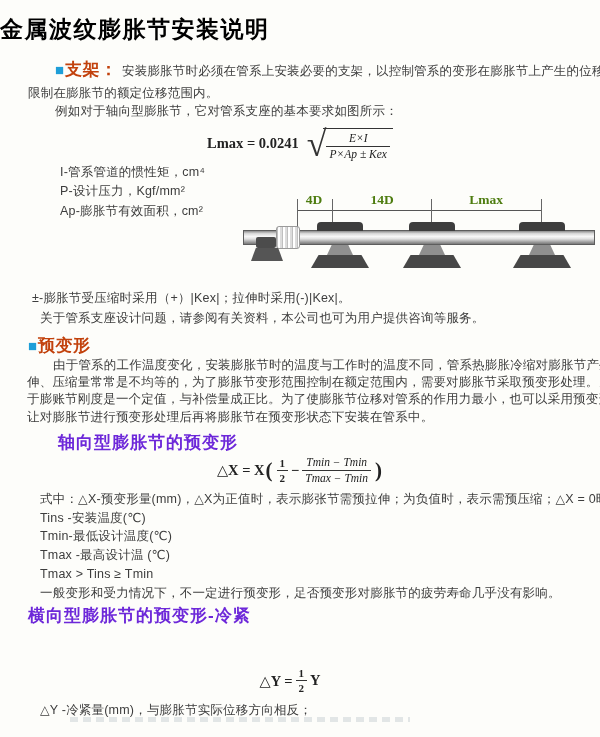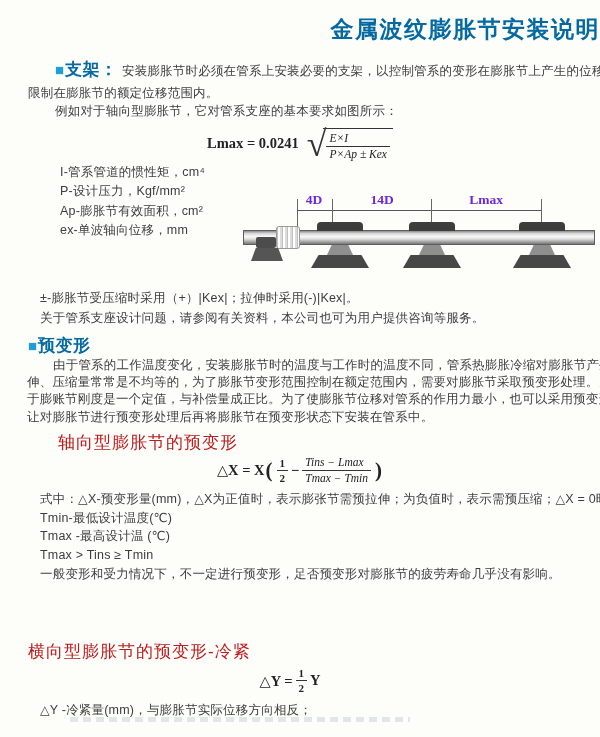--- a/index.html
+++ b/index.html
@@ -5,29 +5,29 @@
 <style>
   *{margin:0;padding:0;box-sizing:border-box}
   html,body{width:600px;height:737px}
   body{
     font-family:"Liberation Sans","DejaVu Sans",sans-serif;
     background:#fdfdfa;color:#3d3d3d;position:relative;overflow:hidden;
   }
   .abs{position:absolute}
   .nowrap{white-space:nowrap}
   .bt{font-size:12.5px;color:#3d3d3d;letter-spacing:.2px}
-  #title{top:14px;left:0;width:600px;text-align:right;font-size:23px;font-weight:bold;color:#0369a1;letter-spacing:1.5px}
+  #title{top:14px;left:0;width:600px;text-align:left;font-size:23px;font-weight:bold;color:#000000;letter-spacing:1.5px}
   .sq{color:#1e9ed8;font-size:15px;margin-right:1px}
-  .sec-h{font-size:17px;font-weight:bold;color:#0369a1;letter-spacing:.5px}
-  .sub-h{font-size:17px;font-weight:normal;color:#b91c1c;letter-spacing:1px}
+  .sec-h{font-size:17px;font-weight:bold;color:#c2410c;letter-spacing:.5px}
+  .sub-h{font-size:17px;font-weight:bold;color:#6d28d9;letter-spacing:1px}
 
   
   .formula{font-family:"Liberation Serif","DejaVu Serif",serif;color:#222;display:flex;align-items:center;justify-content:center;left:0;width:600px}
   .f-b{font-weight:bold;font-size:14.5px}
-  .frac{display:inline-flex;flex-direction:column;text-align:left;font-size:11.5px;font-style:italic;line-height:1.3;margin:0 3px;vertical-align:middle}
+  .frac{display:inline-flex;flex-direction:column;text-align:center;font-size:11.5px;font-style:italic;line-height:1.3;margin:0 3px;vertical-align:middle}
   .frac .fn{border-bottom:1px solid #333;padding:0 3px}
   .frac .fd{padding:0 3px}
   .frac.upright{font-style:normal;font-weight:bold;font-size:11px}
   .radical{font-size:36px;font-weight:400;line-height:26px;margin:2px -3px 0 8px;color:#333}
   .radicand{border-top:1.6px solid #333;padding-top:2px;margin-top:3px}
   .paren{font-size:21px;font-weight:bold;line-height:1;padding:0 1px}
 
   
   #defs{top:163px;left:40px;line-height:19.3px}
   #defs .item{padding-left:20px}
@@ -35,21 +35,21 @@
   
   #pre-para{top:357px;left:27px;width:552px;line-height:17.2px}
   #pre-para .indent{padding-left:26px}
 
   
   #axial-desc{top:490px;left:26px;width:556px;line-height:18.7px}
   #axial-desc .indent{padding-left:14px}
 
   
   #diagram{top:193px;left:243px;width:352px;height:82px}
-  #diagram .dim-label{position:absolute;top:-1px;font-family:"Liberation Serif","DejaVu Serif",serif;font-weight:bold;font-size:13.5px;color:#6d28d9;transform:translateX(-50%)}
+  #diagram .dim-label{position:absolute;top:-1px;font-family:"Liberation Serif","DejaVu Serif",serif;font-weight:bold;font-size:13.5px;color:#4d7c0f;transform:translateX(-50%)}
   #diagram .dim-line{position:absolute;top:17px;left:54px;width:245px;height:1px;background:#555}
   #diagram .tick{position:absolute;top:6px;width:1px;height:31px;background:#666}
   #pipe{position:absolute;top:37px;left:0;width:352px;height:15px;border:1px solid #5d5d5d;
     background:linear-gradient(180deg,#8c8c8c 0%,#d9d9d9 20%,#f7f7f7 42%,#e2e2e2 60%,#9b9b9b 86%,#787878 100%)}
   #bellows{position:absolute;top:33px;left:33px;width:24px;height:23px;border:1px solid #9a9a9a;border-radius:3px;
     background:repeating-linear-gradient(90deg,#bfbfbf 0 1px,#ffffff 1px 3px,#dcdcdc 3px 5px)}
   .clamp{position:absolute;top:29px;width:46px;height:9px;background:#3d3d3d;border-radius:4px 4px 0 0;transform:translateX(-50%)}
   .saddle{position:absolute;top:52px;width:26px;height:10px;background:#8f8f8f;transform:translateX(-50%);clip-path:polygon(18% 0,82% 0,100% 100%,0 100%)}
   .base{position:absolute;top:62px;width:58px;height:13px;background:#474747;transform:translateX(-50%);clip-path:polygon(13% 0,87% 0,100% 100%,0 100%)}
   #anchor-block{position:absolute;top:44px;left:13px;width:20px;height:11px;background:#4c4c4c;border-radius:2px}
@@ -79,23 +79,22 @@
       <span class="fn">E×I</span>
       <span class="fd">P×Ap ± Kex</span>
     </span>
   </span>
 </div>
 
 <div class="abs bt" id="defs">
   <div class="item nowrap">I-管系管道的惯性矩，cm⁴</div>
   <div class="item nowrap">P-设计压力，Kgf/mm²</div>
   <div class="item nowrap">Ap-膨胀节有效面积，cm²</div>
-  <div class="item nowrap">ex-单波轴向位移，mm</div>
 </div>
-<div class="abs nowrap bt" style="top:290px;left:40px">±-膨胀节受压缩时采用（+）|Kex|；拉伸时采用(-)|Kex|。</div>
+<div class="abs nowrap bt" style="top:290px;left:32px">±-膨胀节受压缩时采用（+）|Kex|；拉伸时采用(-)|Kex|。</div>
 <div class="abs nowrap bt" style="top:310px;left:40px">关于管系支座设计问题，请参阅有关资料，本公司也可为用户提供咨询等服务。</div>
 
 <div class="abs" id="diagram">
   <span class="dim-label" style="left:71px">4D</span>
   <span class="dim-label" style="left:139px">14D</span>
   <span class="dim-label" style="left:243px">Lmax</span>
   <div class="dim-line"></div>
   <div class="tick" style="left:54px"></div>
   <div class="tick" style="left:89px"></div>
   <div class="tick" style="left:188px"></div>
@@ -129,35 +128,36 @@
 
 <div class="abs formula" style="top:455px">
   <span class="f-b">△X = X</span>
   <span class="paren">(</span>
   <span class="frac upright">
     <span class="fn">1</span>
     <span class="fd">2</span>
   </span>
   <span class="f-b">−</span>
   <span class="frac">
-    <span class="fn">Tins − Lmax</span>
+    <span class="fn">Tmin − Tmin</span>
     <span class="fd">Tmax − Tmin</span>
   </span>
   <span class="paren">)</span>
 </div>
 
 <div class="abs bt" id="axial-desc">
   <div class="indent nowrap">式中：△X-预变形量(mm)，△X为正值时，表示膨张节需预拉伸；为负值时，表示需预压缩；△X = 0时表</div>
+  <div class="indent nowrap">Tins -安装温度(℃)</div>
   <div class="indent nowrap">Tmin-最低设计温度(℃)</div>
   <div class="indent nowrap">Tmax -最高设计温 (℃)</div>
   <div class="indent nowrap">Tmax &gt; Tins ≥ Tmin</div>
   <div class="indent nowrap">一般变形和受力情况下，不一定进行预变形，足否预变形对膨胀节的疲劳寿命几乎没有影响。</div>
 </div>
 
-<div class="abs nowrap sub-h" style="top:640px;left:28px">横向型膨胀节的预变形-冷紧</div>
+<div class="abs nowrap sub-h" style="top:604px;left:28px">横向型膨胀节的预变形-冷紧</div>
 
 <div class="abs formula" style="top:666px;transform:translateX(-10px)">
   <span class="f-b">△Y =</span>
   <span class="frac upright">
     <span class="fn">1</span>
     <span class="fd">2</span>
   </span>
   <span class="f-b">Y</span>
 </div>
 

